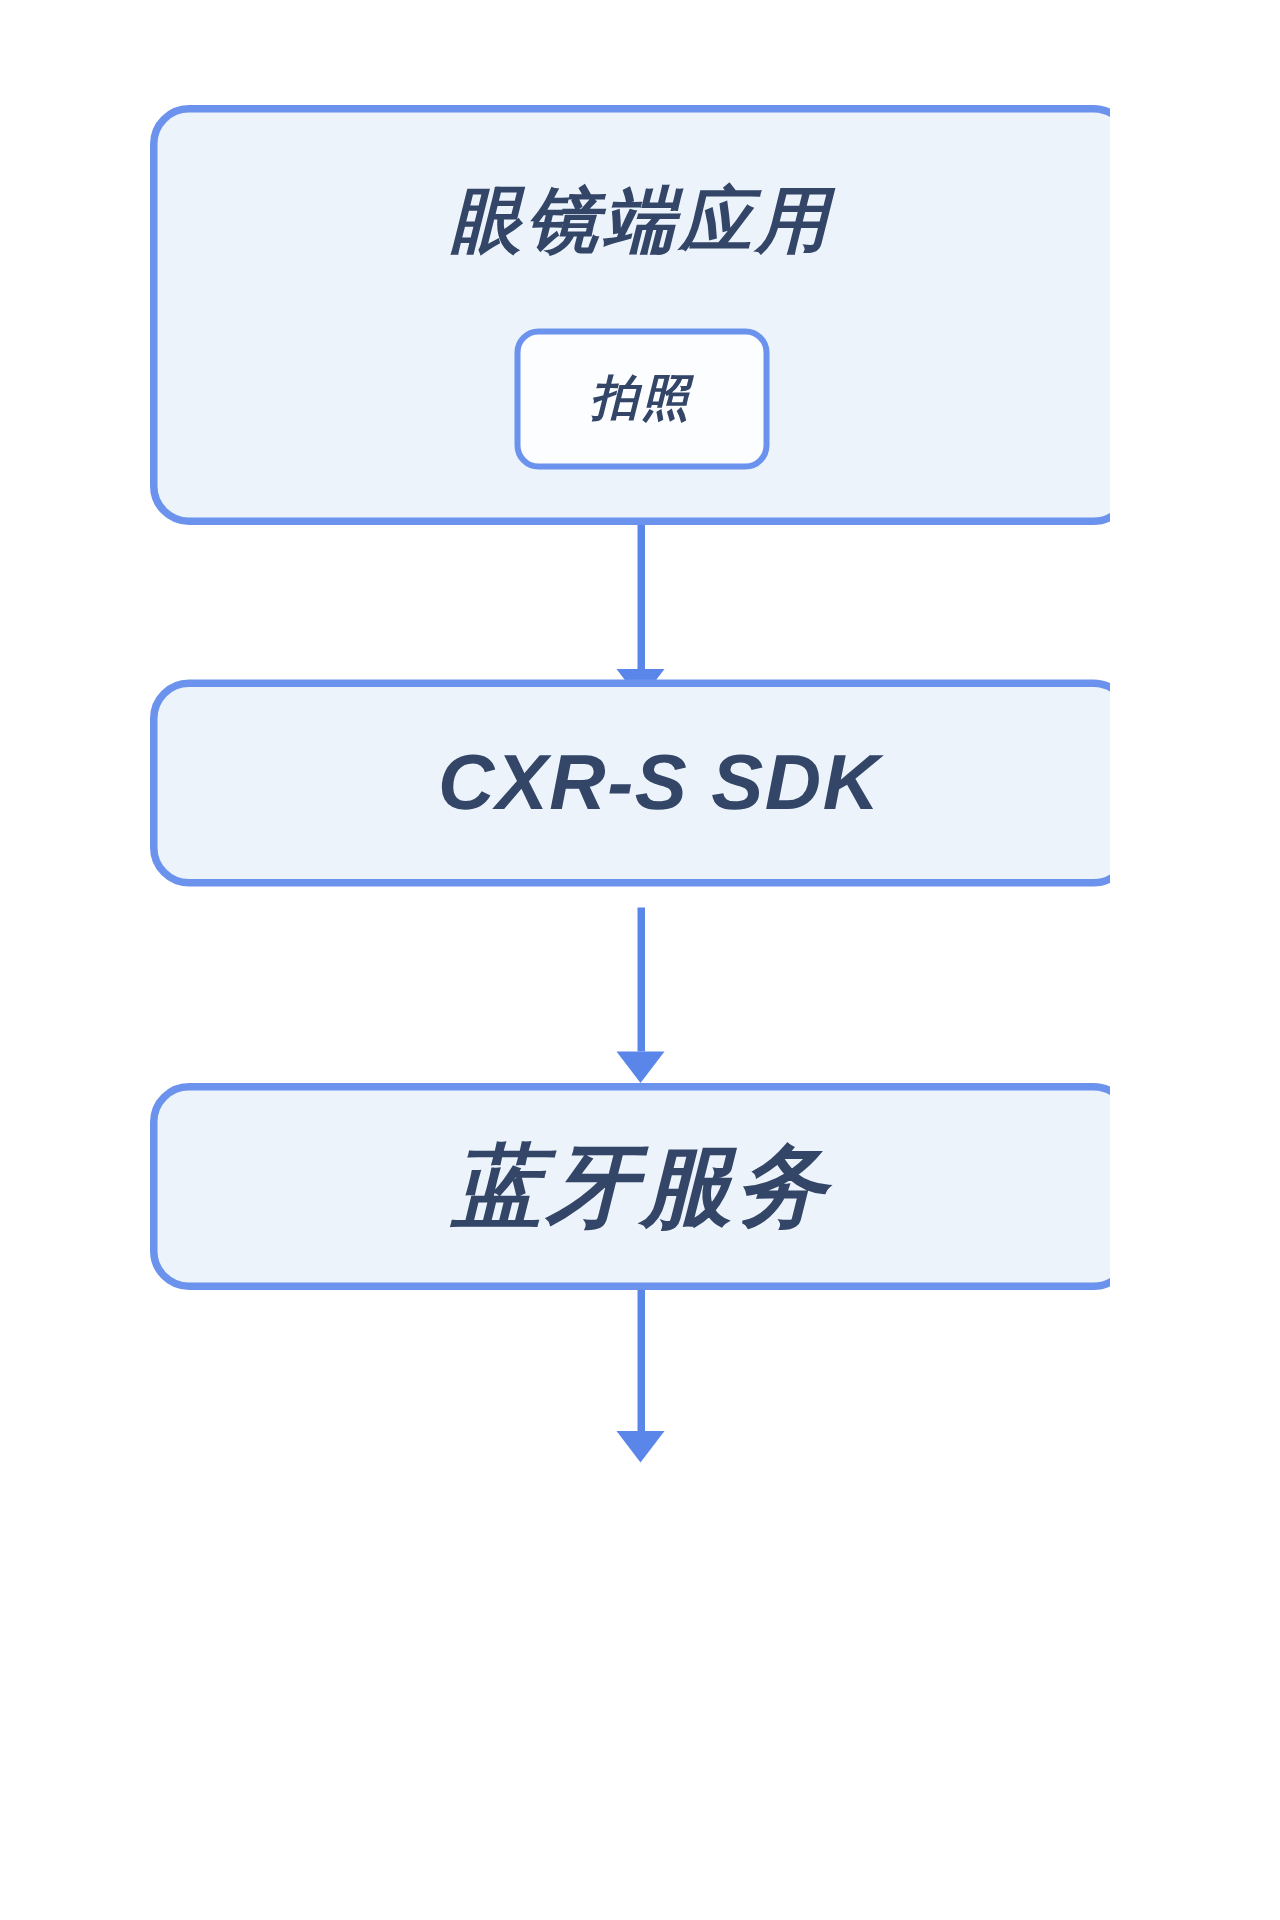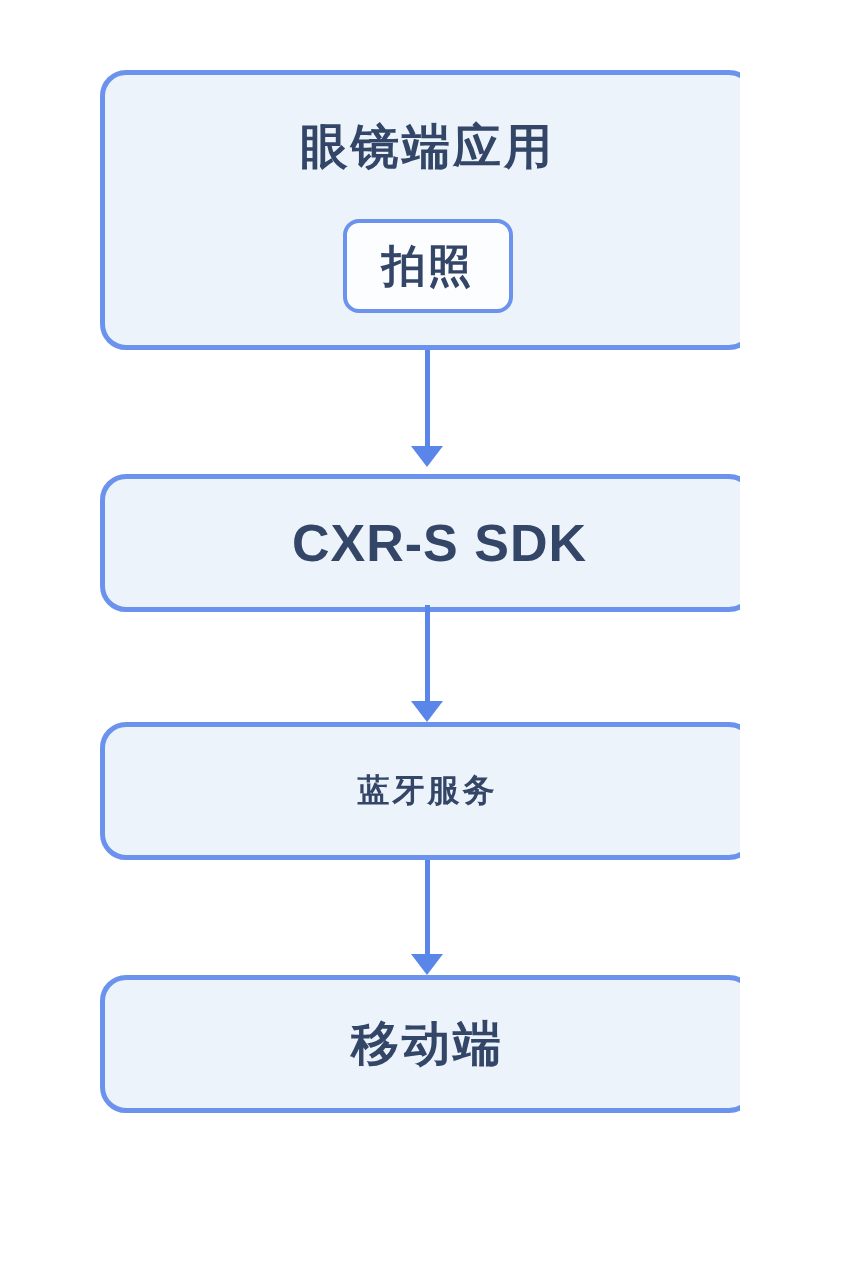--- a/index.html
+++ b/index.html
@@ -15,20 +15,21 @@
   body {
     font-family: "Liberation Sans", "DejaVu Sans", sans-serif;
     color: var(--text);
   }
   .canvas {
     position: relative;
     width: 740px;
     height: 1280px;
     background: var(--bg);
     overflow: hidden;
+    font-style: italic;
   }
   
   .node {
     position: absolute;
     left: 100px;
     width: 655px;
     background: var(--box-fill);
     border: 5px solid var(--box-border);
     border-radius: 26px;
   }
@@ -54,39 +55,39 @@
     width: 170px;
     height: 94px;
     background: var(--inner-fill);
     border: 4px solid var(--box-border);
     border-radius: 16px;
     display: flex;
     align-items: center;
     justify-content: center;
   }
   .feature-label {
-    font-size: 44px;
+    font-size: 32px;
     font-weight: bold;
     letter-spacing: 2px;
     color: var(--text);
   }
   .node-simple {
     display: flex;
     align-items: center;
     justify-content: center;
   }
   .node-label {
     font-weight: bold;
     color: var(--text);
   }
-  .node-sdk       { top: 474px;  height: 138px; padding-left: 24px; }
+  .node-sdk       { top: 453px;  height: 138px; padding-left: 24px; }
   .node-bluetooth { top: 722px;  height: 138px; }
   .node-mobile    { top: 975px;  height: 138px; }
   .node-sdk .node-label       { font-size: 52px; letter-spacing: 1px; }
-  .node-bluetooth .node-label { font-size: 32px; letter-spacing: 3px; }
+  .node-bluetooth .node-label { font-size: 60px; letter-spacing: 3px; }
   .node-mobile .node-label    { font-size: 48px; letter-spacing: 3px; }
   
   .arrow {
     position: absolute;
     left: 411px;
     width: 32px;
     display: flex;
     flex-direction: column;
     align-items: center;
   }
@@ -136,17 +137,14 @@
 
   <section class="node node-simple node-bluetooth">
     <span class="node-label">蓝牙服务</span>
   </section>
 
   <div class="arrow arrow-3">
     <div class="arrow-line"></div>
     <div class="arrow-head"></div>
   </div>
 
-  <section class="node node-simple node-mobile">
-    <span class="node-label">移动端</span>
-  </section>
 
 </div>
 
 </body></html>

